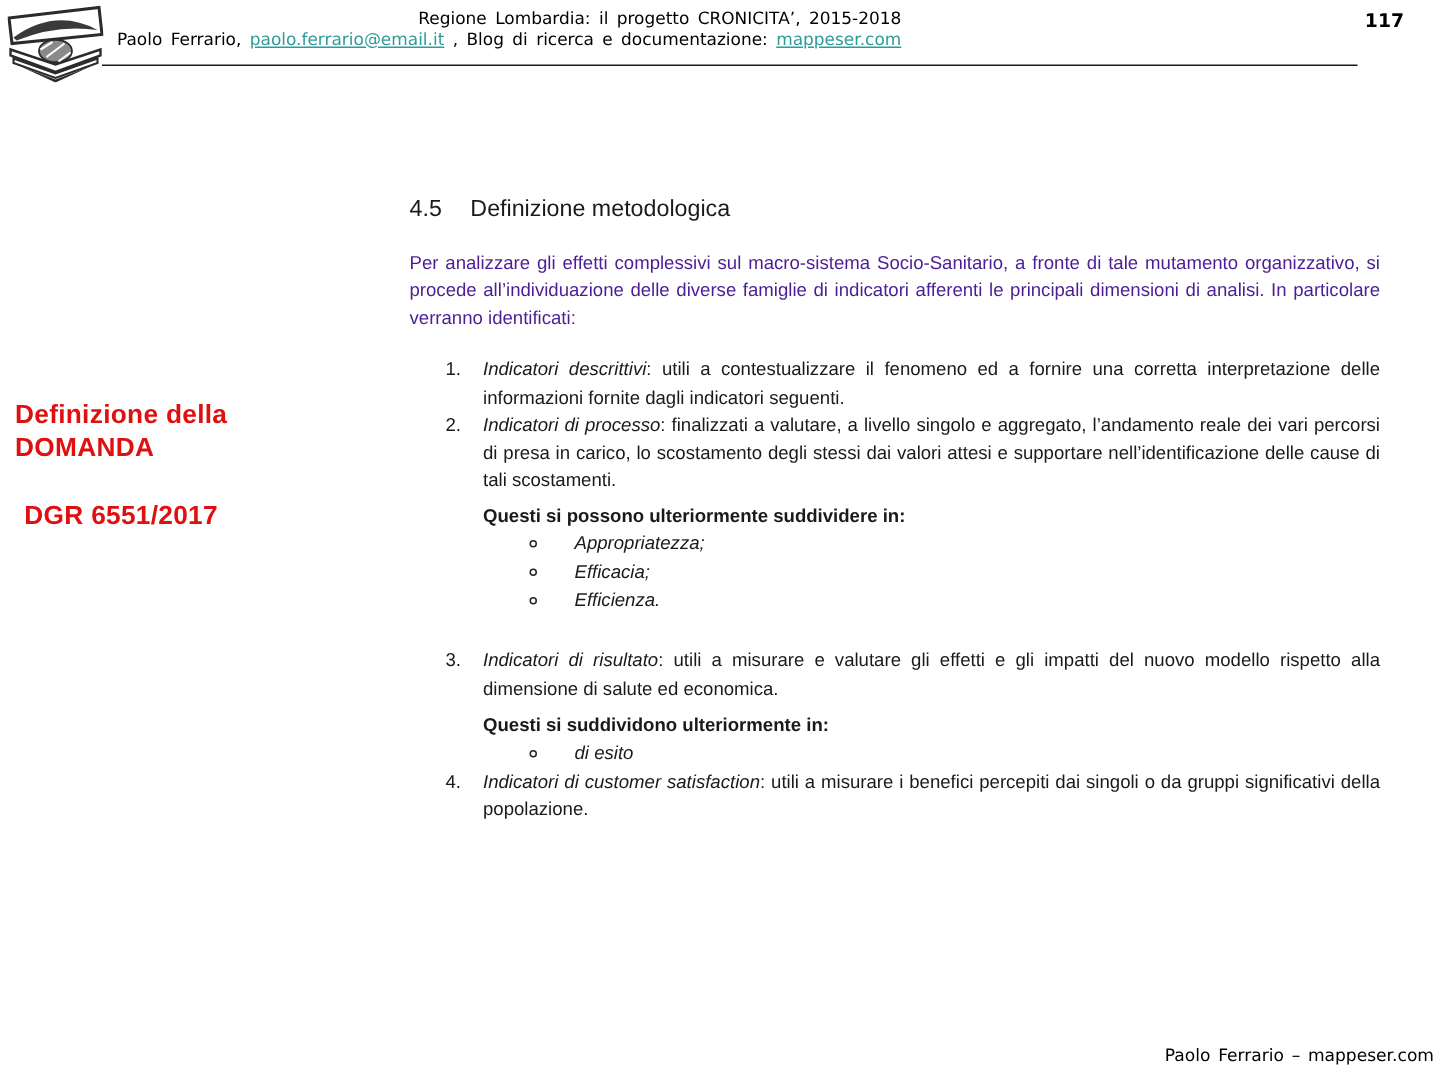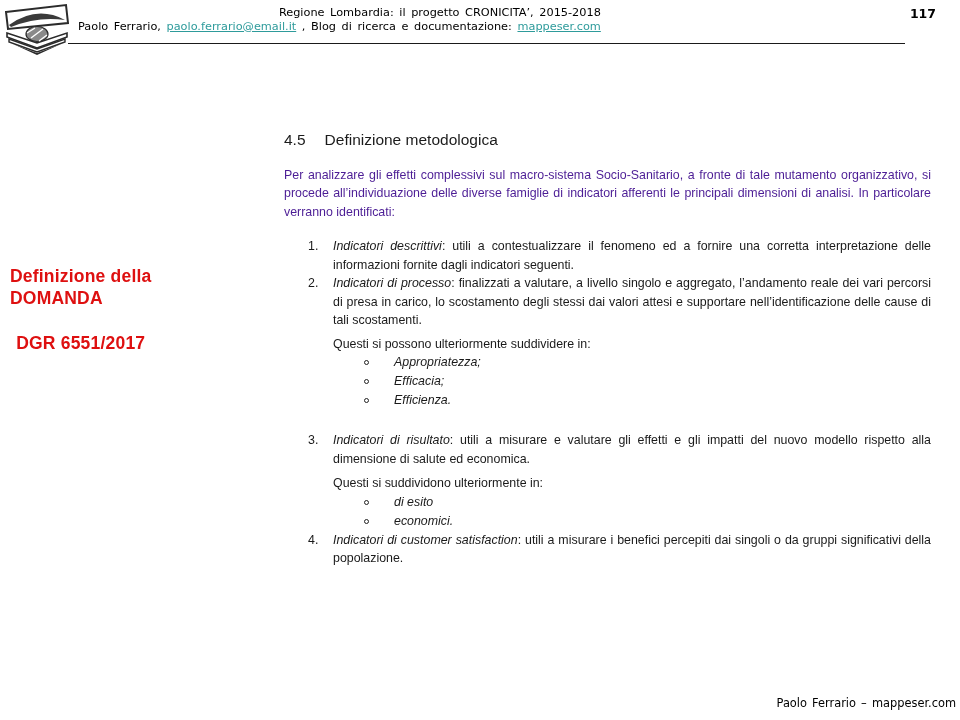--- a/index.html
+++ b/index.html
@@ -32,38 +32,38 @@
     border-top:1.6px solid #1a1a1a;
   }
   
   .side-heading {
     position:absolute; left:10px; top:265px;
     font-weight:bold; font-size:17.5px; line-height:22px;
     color:#DE1010; letter-spacing:0.2px;
   }
   .side-ref { margin-top:23px;text-align:center; }
   
-  .main { position:absolute; left:284px; top:131px; width:647px; }
+  .main { position:absolute; left:273px; top:131px; width:647px; }
   .sec-title {
     font-size:15.5px; color:#1b1b1b; display:flex; column-gap:19px;
   }
   .intro {
     margin-top:17px; font-size:12.4px; line-height:18.4px;
     text-align:justify; color:#4c1d95;
   }
   .num-item {
     position:relative; padding-left:49px;
     font-size:12.4px; line-height:18.5px;
   }
   .num-item .num { position:absolute; left:24px; top:0; }
   .num-item p { text-align:justify; }
   .list-start { margin-top:16px; }
   .sub-intro {
     padding-left:49px; margin-top:5px;
-    font-size:12.4px; line-height:18.5px;
+    font-size:12.4px; line-height:18.5px;font-weight:bold;
   }
   .sub-item {
     position:relative; padding-left:110px; font-style:italic;
     font-size:12.4px; line-height:19px;
   }
   .sub-item .circ {
     position:absolute; left:80px; top:7px;
     width:5px; height:5px; border:1.2px solid #222; border-radius:50%;
     font-style:normal;
   }
@@ -145,24 +145,20 @@
     <span class="num">3.</span>
     <p><i>Indicatori di risultato</i><span>: utili a misurare e valutare gli effetti e gli impatti del nuovo modello rispetto alla dimensione di salute ed economica.</span></p>
   </div>
 
   <p class="sub-intro gap-sm">Questi si suddividono ulteriormente in:</p>
 
   <div class="sub-item">
     <span class="circ"></span>
     <span>di esito</span>
   </div>
-  <div class="sub-item">
-    <span class="circ"></span>
-    <span>economici.</span>
-  </div>
 
   <div class="num-item">
     <span class="num">4.</span>
     <p><i>Indicatori di customer satisfaction</i><span>: utili a misurare i benefici percepiti dai singoli o da gruppi significativi della popolazione.</span></p>
   </div>
 
 </div>
 
 <div class="footer">Paolo Ferrario – mappeser.com</div>
 

